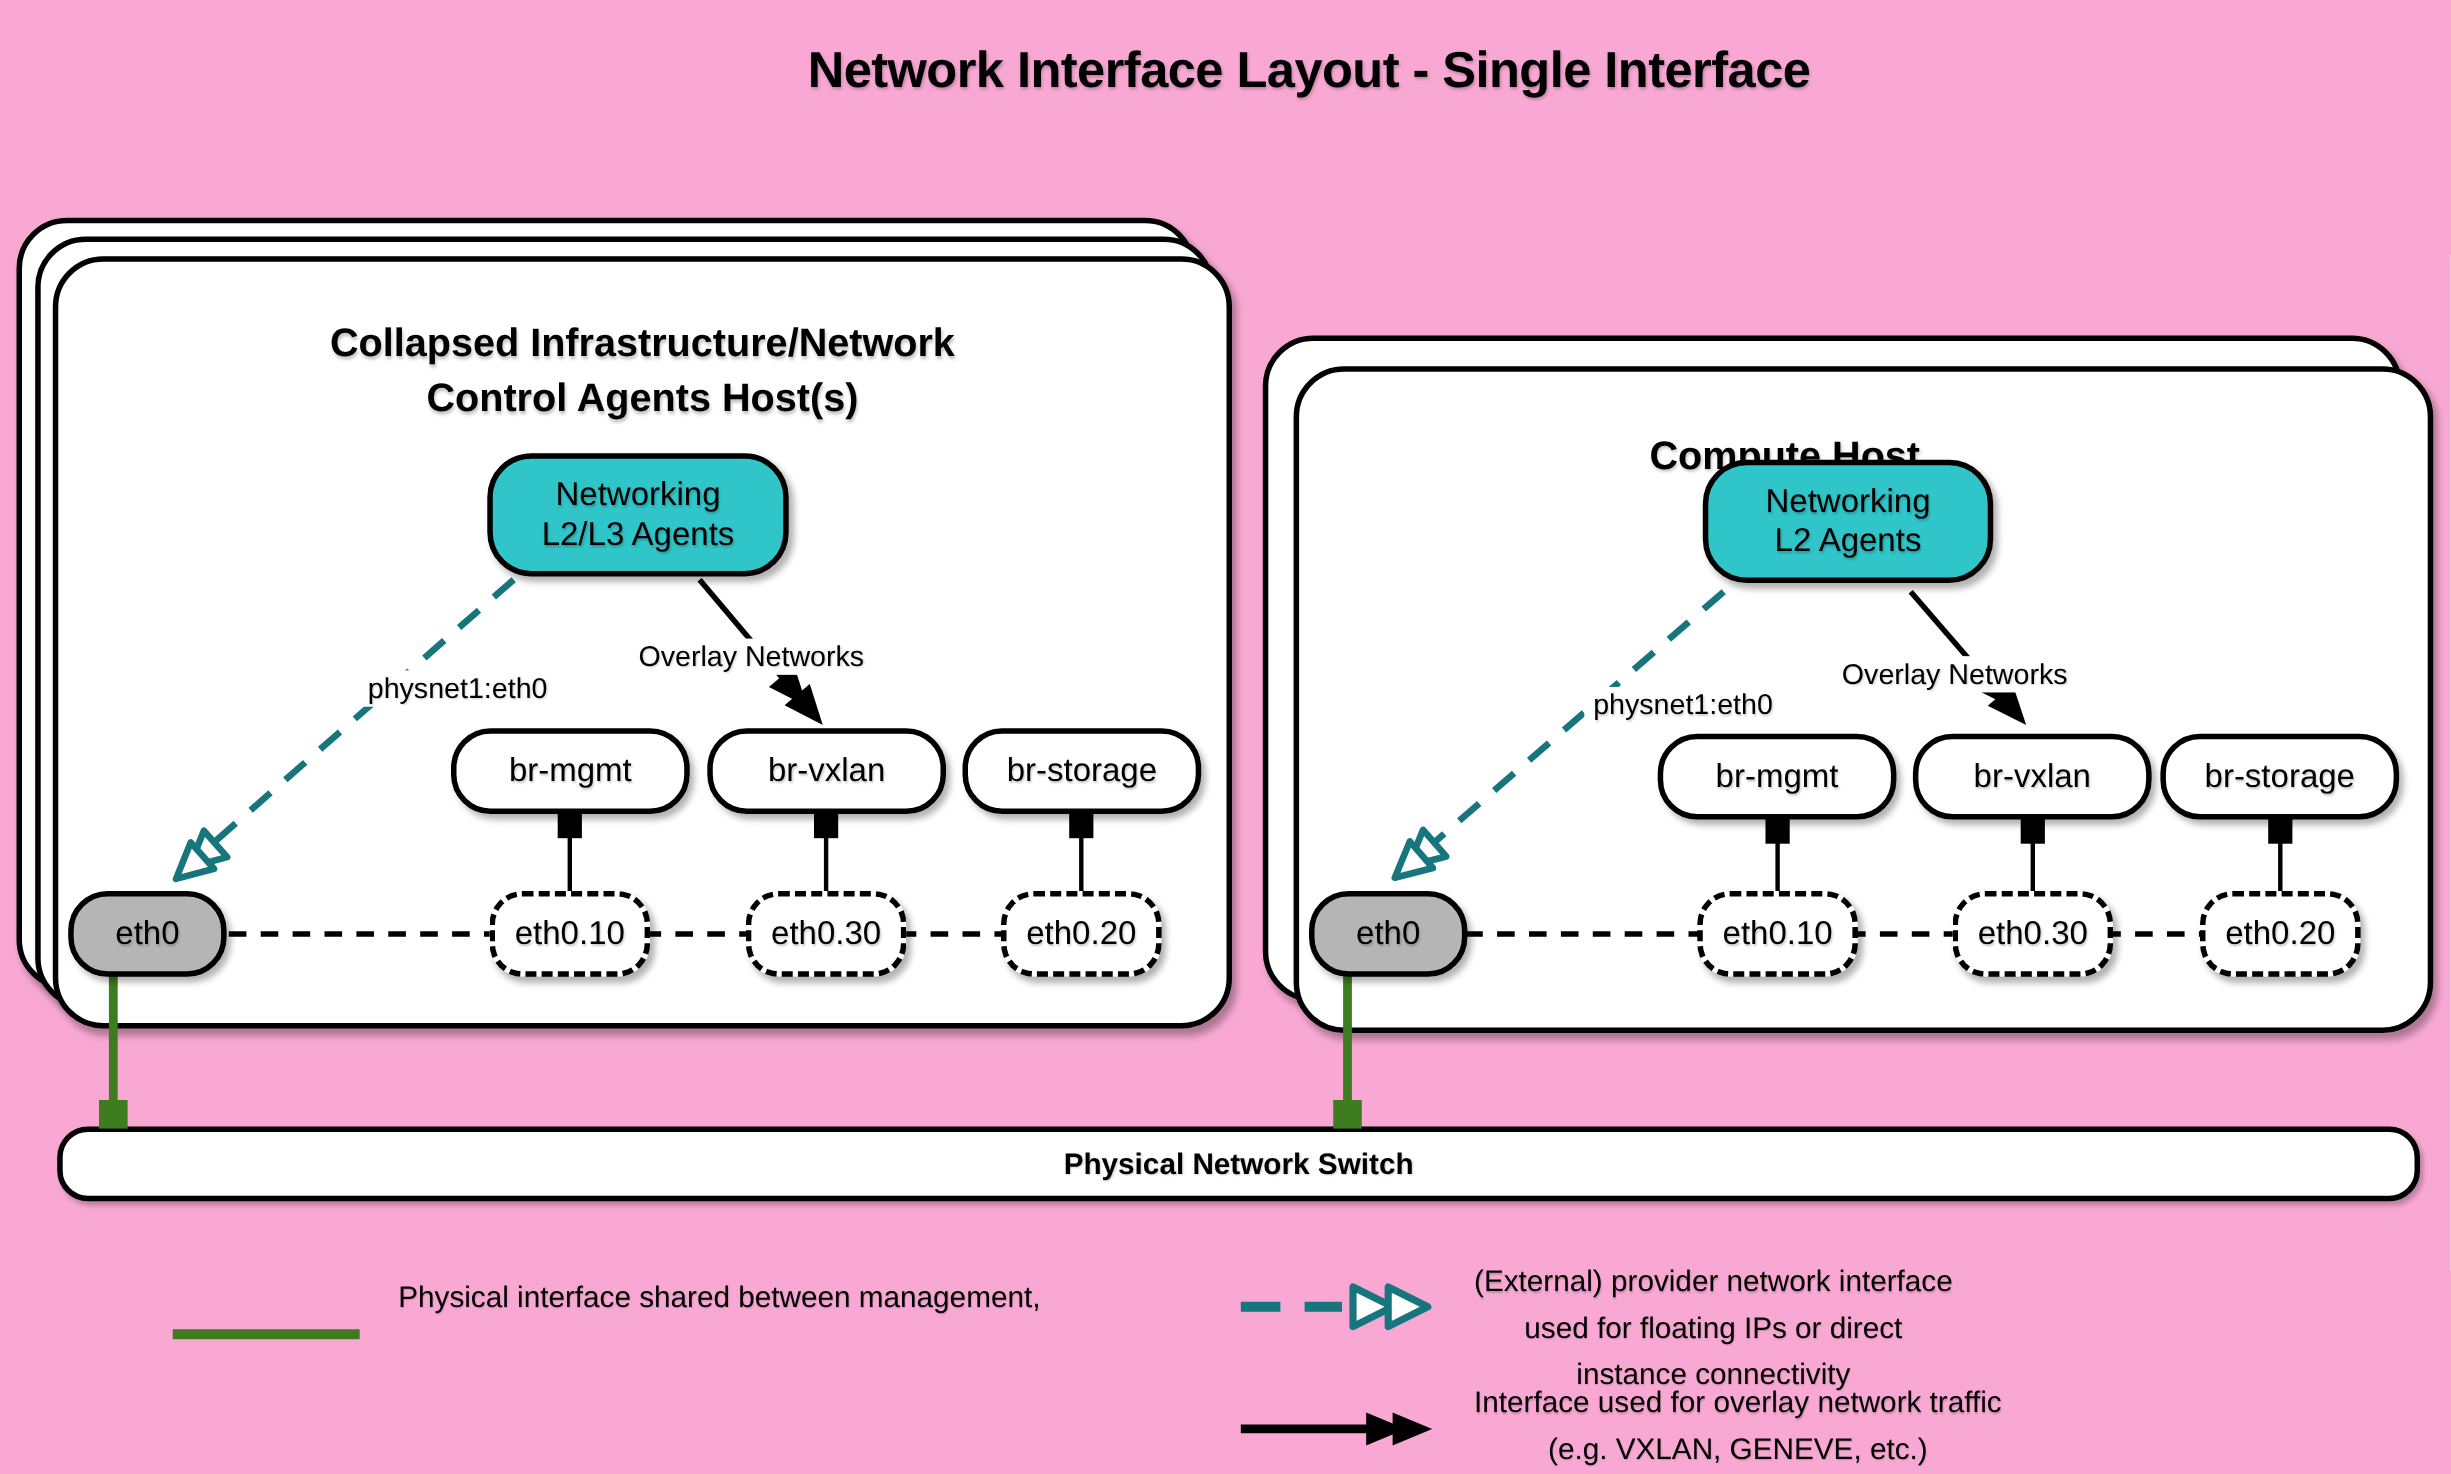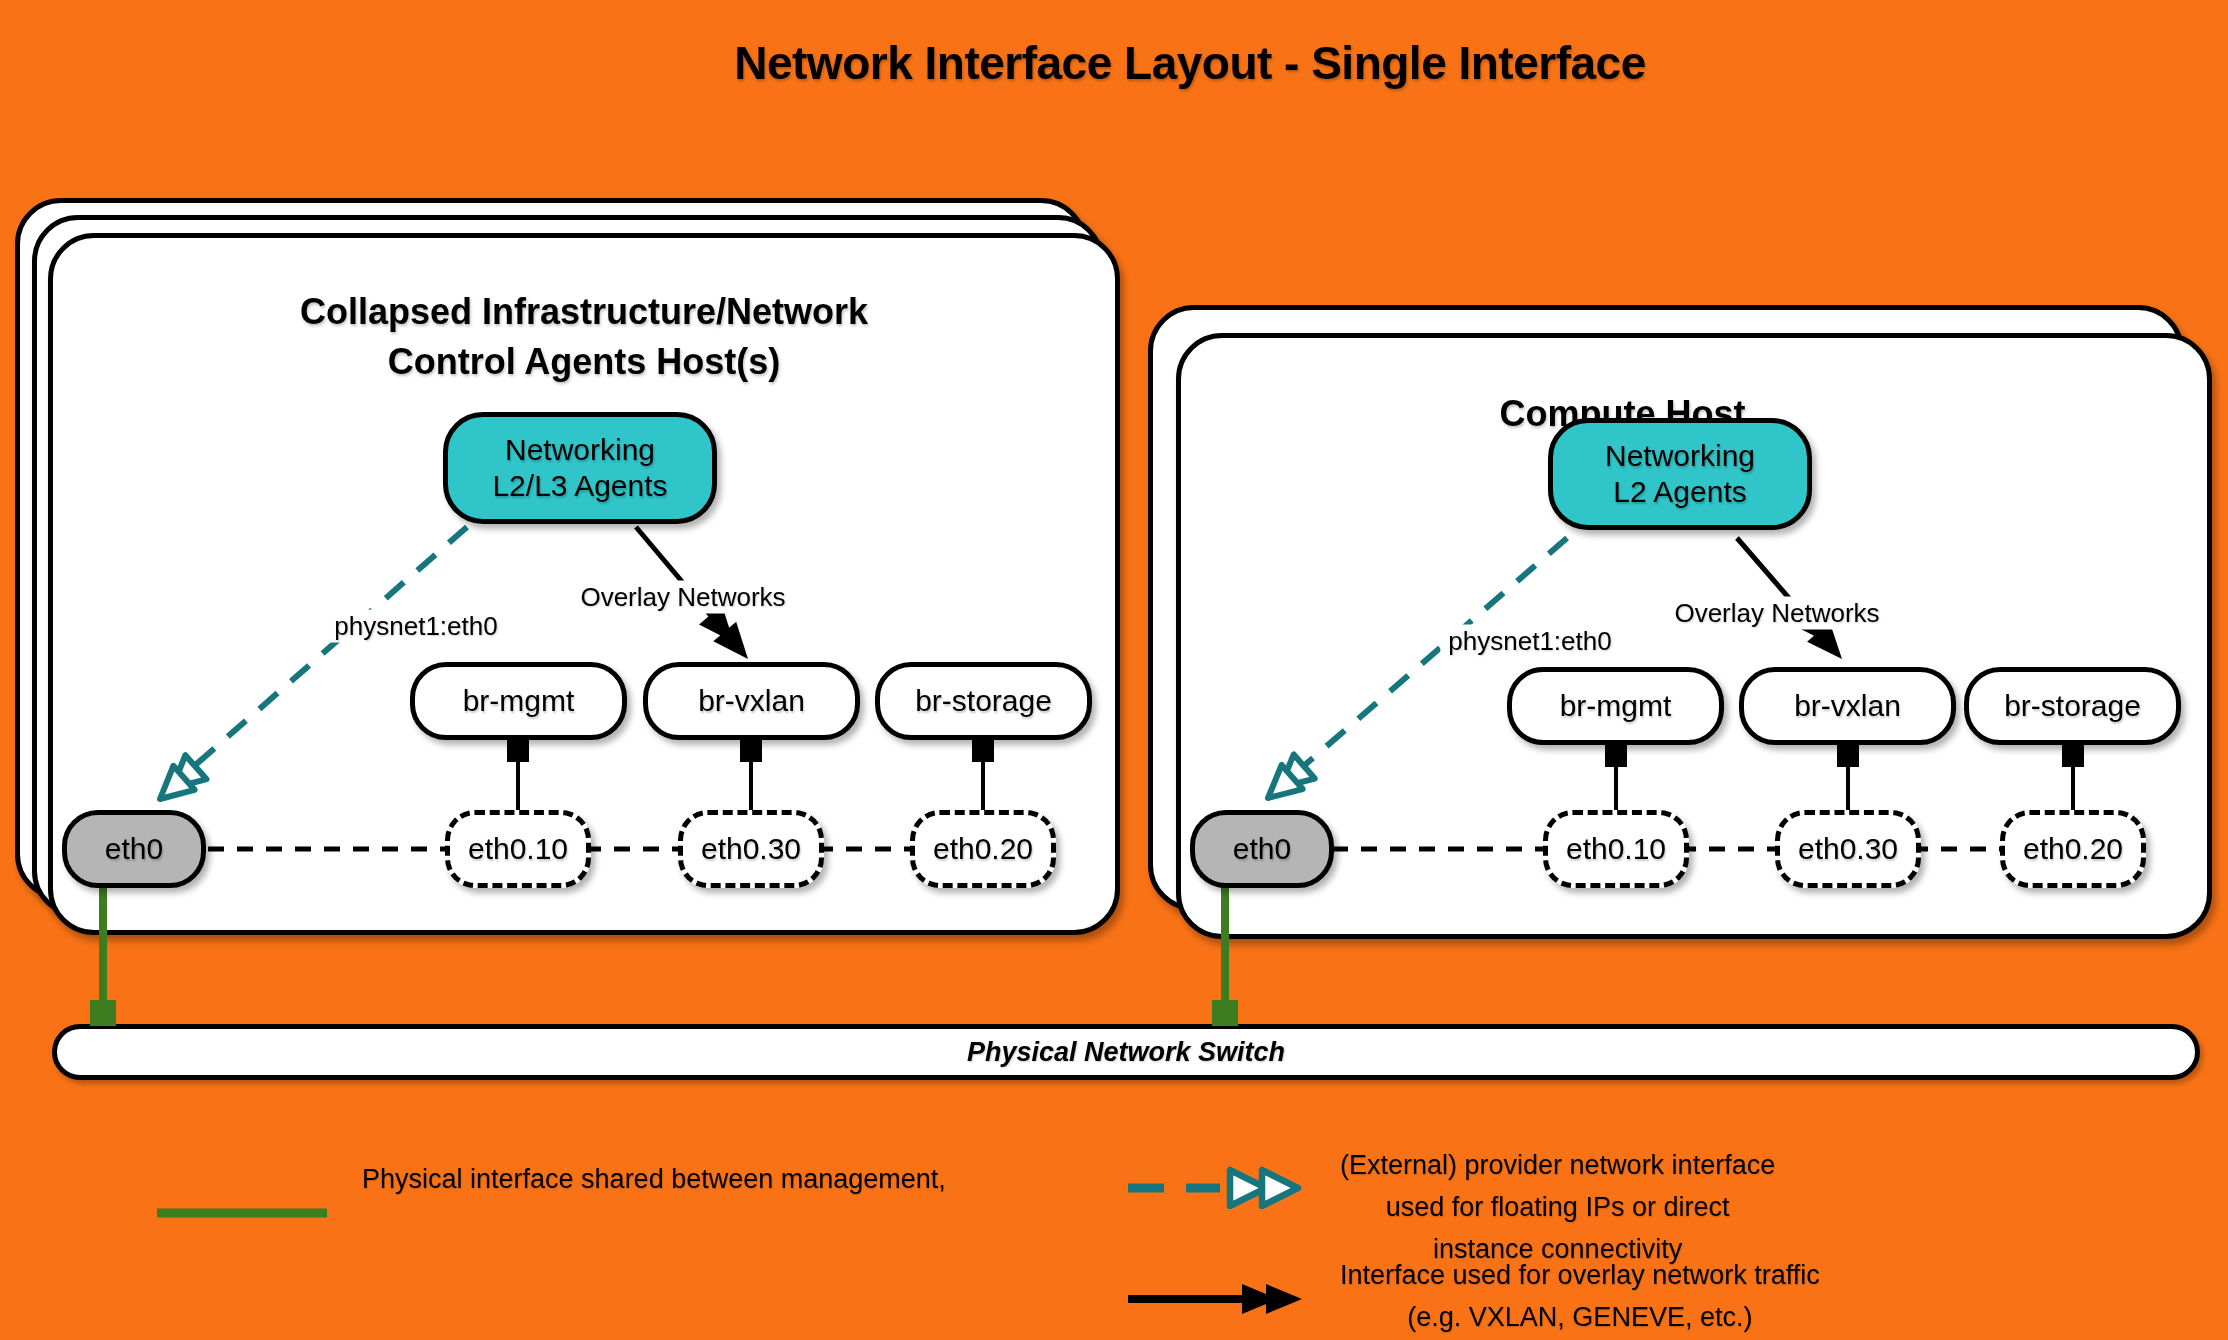--- a/index.html
+++ b/index.html
@@ -1,17 +1,17 @@
 <!DOCTYPE html>
 <html style="--teal-fill: #2fc5c9; --teal-stroke: #17767d; --green: #3d7d1f; --gray-fill: #b5b5b5;"><head>
 <meta charset="utf-8">
 <style>
   html,body{margin:0;padding:0;background:#fff;}
   .canvas{
-    position:relative;width:2228px;height:1340px;background:#f97316;overflow:hidden;
+    position:relative;width:2228px;height:1340px;background:#f9a8d4;overflow:hidden;
     font-family:"Liberation Sans", sans-serif;color:#000;
   }
   .abs{position:absolute;box-sizing:border-box;}
   .page-title{
     left:650px;top:36px;width:1080px;text-align:center;
     font-size:46px;font-weight:bold;letter-spacing:-0.5px;
     text-shadow:1px 2px 3px rgba(0,0,0,0.25);
   }
   
   .stackbox{
@@ -32,27 +32,26 @@
     text-shadow:1px 2px 2px rgba(0,0,0,0.22);
   }
   .agent{background:var(--teal-fill,#2fc5c9);border-radius:40px;flex-direction:column;}
   .phys{background:var(--gray-fill,#b5b5b5);}
   .vlan{border-style:dashed;border-radius:30px;}
   .edge-label{
     background:#fff;padding:1px 8px;font-size:26px;white-space:nowrap;
     transform:translate(-50%,-50%);text-shadow:1px 1px 2px rgba(0,0,0,0.2);
   }
   .switch-bar{
-    left:52px;top:1024px;width:2148px;height:56px;background:#fff;
+    left:52px;top:1024px;width:2148px;height:68px;background:#fff;
     border:5px solid #000;border-radius:28px;
     display:flex;align-items:center;justify-content:center;
     font-size:27px;font-weight:bold;
     box-shadow:3px 4px 5px rgba(0,0,0,0.25);
     text-shadow:1px 1px 2px rgba(0,0,0,0.2);
-    font-style:italic;
   }
   .legend-text{font-size:27px;line-height:42px;text-shadow:0.5px 1px 1.5px rgba(0,0,0,0.2);text-align:center;}
   svg.overlay{position:absolute;left:0;top:0;z-index:4;pointer-events:none;}
   .z1{z-index:1}.z2{z-index:2}.z3{z-index:3}.z5{z-index:5}.z6{z-index:6}
   .teal-line{stroke:var(--teal-stroke,#17767d);}
   .teal-head{stroke:var(--teal-stroke,#17767d);fill:#fff;stroke-linejoin:round;}
   .green-shape{stroke:var(--green,#3d7d1f);}
   .green-fill{fill:var(--green,#3d7d1f);}
 </style>
 </head>

